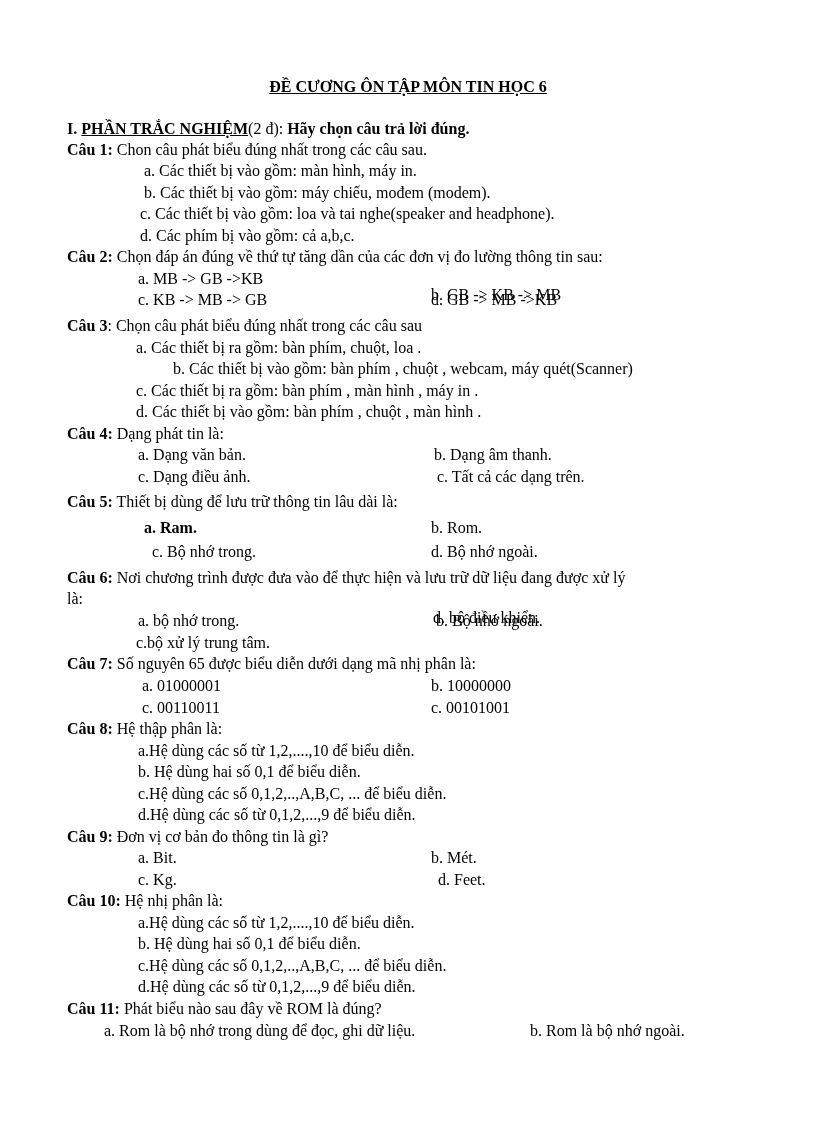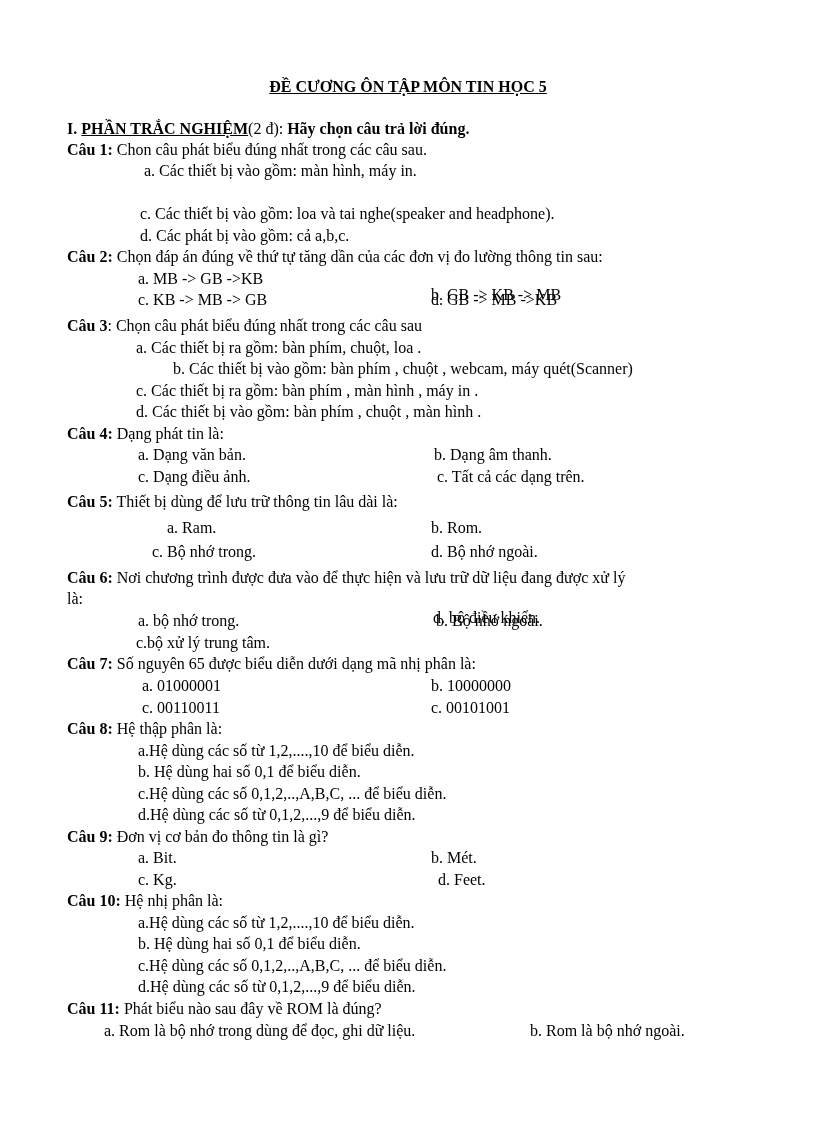--- a/index.html
+++ b/index.html
@@ -11,51 +11,52 @@
   .title span { text-decoration: underline; }
   .line { position: absolute; white-space: nowrap; line-height: 20px; }
   .b { font-weight: bold; }
   .u { text-decoration: underline; }
 </style>
 </head>
 <body>
 
 <div class="page">
 
-  <div class="title"><span>ĐỀ CƯƠNG ÔN TẬP MÔN TIN HỌC 5</span></div>
+  <div class="title"><span>ĐỀ CƯƠNG ÔN TẬP MÔN TIN HỌC 6</span></div>
 
   <div class="line" style="top:119px;left:67px;">
     <span class="b">I. </span><span class="b u">PHẦN TRẮC NGHIỆM</span><span>(2 đ): </span><span class="b">Hãy chọn câu trả lời đúng.</span>
   </div>
 
   <div class="line" style="top:140px;left:67px;"><span class="b">Câu 1:</span><span> Chon câu phát biểu đúng nhất trong các câu sau.</span></div>
   <div class="line" style="top:161px;left:144px;">a. Các thiết  bị vào gồm: màn hình, máy in.</div>
+  <div class="line" style="top:183px;left:144px;">b. Các thiết  bị vào gồm: máy chiếu, mođem (modem).</div>
   <div class="line" style="top:204px;left:140px;">c. Các thiết  bị vào gồm: loa và tai nghe(speaker and headphone).</div>
-  <div class="line" style="top:226px;left:140px;">d. Các phát  bị vào gồm: cả a,b,c.</div>
+  <div class="line" style="top:226px;left:140px;">d. Các phím  bị vào gồm: cả a,b,c.</div>
 
   <div class="line" style="top:247px;left:67px;"><span class="b">Câu 2:</span><span> Chọn đáp án đúng về thứ tự tăng dần của các đơn vị  đo lường thông tin sau:</span></div>
   <div class="line" style="top:269px;left:138px;">a. MB -&gt; GB -&gt;KB</div>
   <div class="line" style="top:269px;left:431px;margin-top:16px;">b. GB -&gt; KB -&gt; MB</div>
   <div class="line" style="top:290px;left:138px;">c. KB -&gt; MB -&gt; GB</div>
   <div class="line" style="top:290px;left:431px;">d. GB -&gt; MB -&gt;KB</div>
 
   <div class="line" style="top:316px;left:67px;"><span class="b">Câu 3</span><span>: Chọn câu phát biểu đúng nhất trong các câu sau</span></div>
   <div class="line" style="top:338px;left:136px;">a. Các thiết  bị ra gồm: bàn phím, chuột, loa .</div>
   <div class="line" style="top:359px;left:136px;margin-left:37px;">b. Các thiết  bị vào gồm: bàn phím , chuột , webcam, máy quét(Scanner)</div>
   <div class="line" style="top:402px;left:136px;">d. Các thiết  bị vào gồm: bàn phím , chuột , màn hình .</div>
   <div class="line" style="top:381px;left:136px;">c. Các thiết  bị ra gồm: bàn phím , màn hình , máy in .</div>
 
   <div class="line" style="top:424px;left:67px;"><span class="b">Câu 4:</span><span> Dạng phát tin là:</span></div>
   <div class="line" style="top:445px;left:138px;">a. Dạng văn bản.</div>
   <div class="line" style="top:445px;left:434px;">b. Dạng âm thanh.</div>
   <div class="line" style="top:467px;left:138px;">c. Dạng điều ảnh.</div>
   <div class="line" style="top:467px;left:437px;">c. Tất cả các dạng trên.</div>
 
   <div class="line" style="top:492px;left:67px;"><span class="b">Câu 5:</span><span> Thiết bị dùng để lưu trữ thông tin lâu dài là:</span></div>
-  <div class="line" style="top:518px;left:167px;">a. Ram.</div>
+  <div class="line" style="top:518px;left:144px;font-weight:bold;">a. Ram.</div>
   <div class="line" style="top:518px;left:431px;">b. Rom.</div>
   <div class="line" style="top:542px;left:152px;">c. Bộ nhớ trong.</div>
   <div class="line" style="top:542px;left:431px;">d. Bộ nhớ ngoài.</div>
 
   <div class="line" style="top:568px;left:67px;"><span class="b">Câu 6:</span><span> Nơi  chương trình được đưa vào  để thực hiện  và lưu  trữ  dữ liệu  đang được xử lý</span></div>
   <div class="line" style="top:589px;left:67px;">là:</div>
   <div class="line" style="top:611px;left:138px;">a. bộ nhớ trong.</div>
   <div class="line" style="top:611px;left:436px;">b. Bộ nhớ ngoài.</div>
   <div class="line" style="top:633px;left:136px;">c.bộ xử lý  trung tâm.</div>
   <div class="line" style="top:608px;left:433px;">d. bộ điều khiển.</div>

